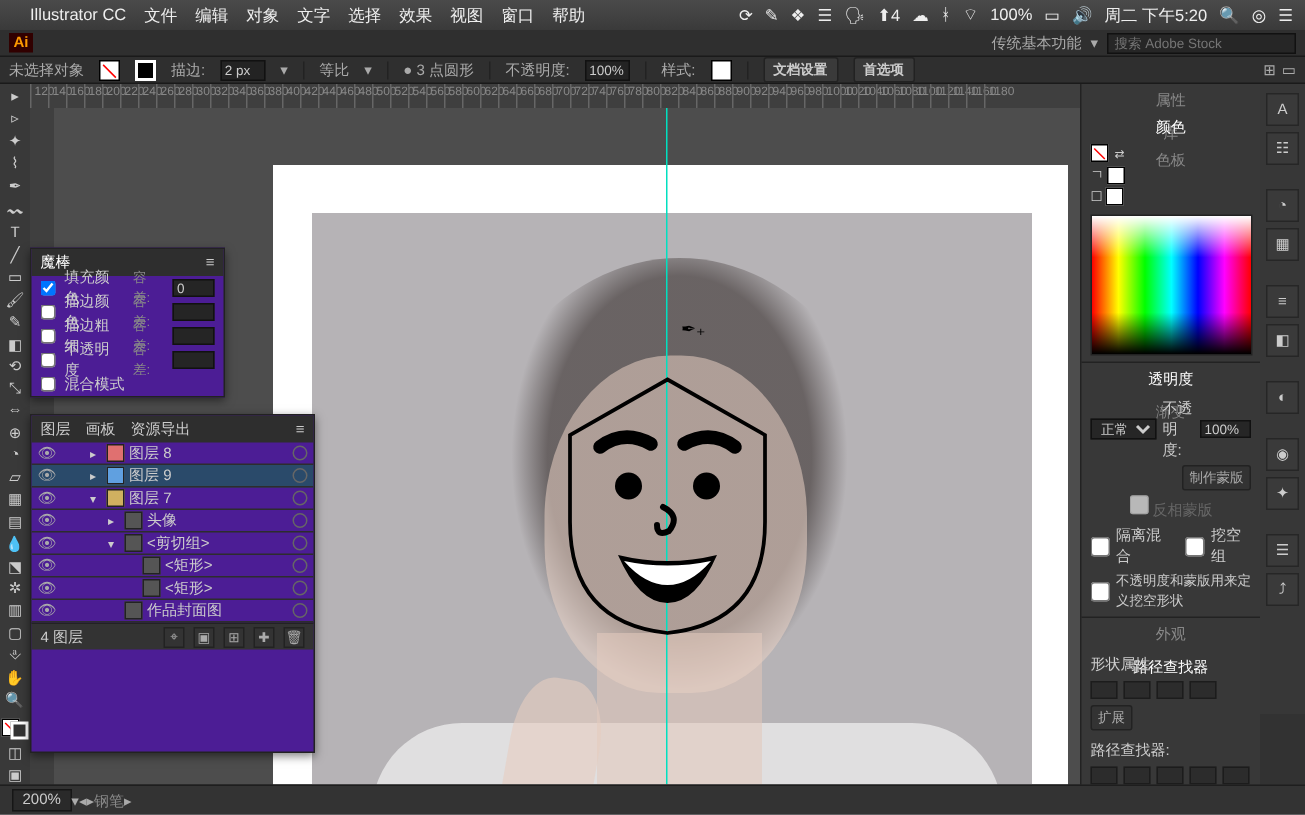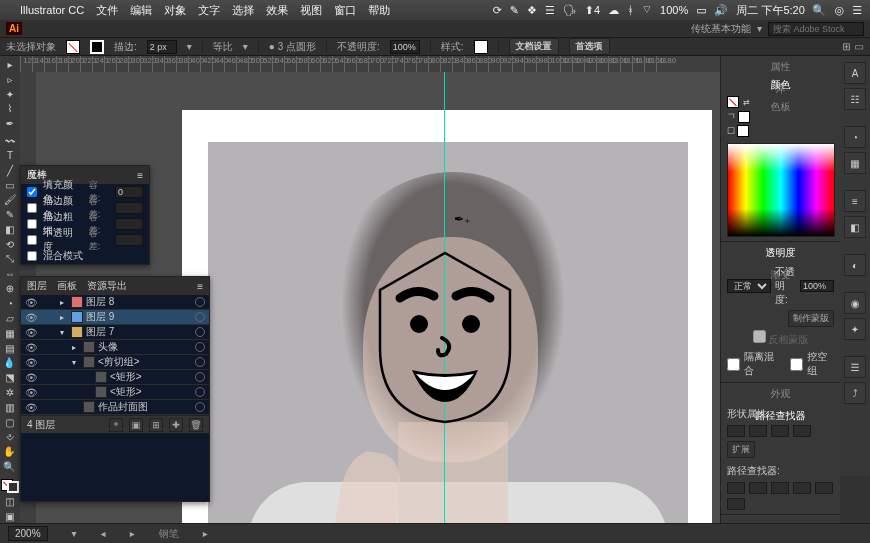--- a/index.html
+++ b/index.html
@@ -7,21 +7,21 @@
 
 .mac-menubar { height: 20px; background: linear-gradient(#4a4a4a,#3a3a3a); display: flex; align-items: center; padding: 0 8px; gap: 12px; color: #eee; font-size: 11px; }
 .mac-menubar .right { margin-left: auto; display: flex; gap: 8px; align-items: center; }
 .mac-menubar span { cursor: default; }
 
 .control-bar { height: 18px; background: #2f2f2f; border-bottom: 1px solid #1a1a1a; display: flex; align-items: center; padding: 0 6px; gap: 10px; color: #aaa; }
 .control-bar input[type=text] { width: 30px; background: #232323; border: 1px solid #111; color: #ccc; font-size: 9px; padding: 1px 2px; }
 .control-bar .sep { width: 1px; height: 12px; background: #222; }
 .control-bar button { background: #3a3a3a; border: 1px solid #222; color: #ccc; font-size: 9px; padding: 1px 6px; border-radius: 2px; font-weight: bold; }
 .right-aux { margin-left: auto; display:flex; gap:6px; align-items:center;justify-content:flex-end; }
-.stock-search { background:#262626; border:1px solid #111; color:#888; font-size:9px; padding:1px 4px; width:96px; }
+.stock-search { background:#262626; border:1px solid #111; color:#888; font-size:9px; padding:1px 4px; width:126px; }
 
 .doc-tab { height: 18px; background: #2b2b2b; display: flex; align-items: center; padding: 0 10px; color: #bbb; }
 .doc-tab .close { margin-left: 6px; color: #888; }
 
 .toolbar-left { position: absolute; left: 0; top: 56px; width: 20px; bottom: 20px; background: #393939; display: flex; flex-direction: column; align-items: center; padding-top: 2px; gap: 2px; }
 .toolbar-left .tool { width: 16px; height: 16px; display:flex; align-items:center; justify-content:center; font-size:10px; color:#ccc; }
 .toolbar-left .swatch-pair { margin-top:4px; position:relative; width:18px; height:18px; }
 .toolbar-left .swatch-pair .fill { position:absolute; left:0; top:0; width:12px; height:12px; background:#fff; border:1px solid #000; }
 .toolbar-left .swatch-pair .stroke { position:absolute; right:0; bottom:0; width:12px; height:12px; background:#323232; border:2px solid #fff; }
 
@@ -36,21 +36,21 @@
 .hair { position:absolute; left:95px; top:30px; width:300px; height:380px; background: radial-gradient(ellipse 160px 220px at 50% 35%, #2b2220 0%, #2b2220 55%, rgba(43,34,32,0) 70%); border-radius: 50% 50% 40% 40%; opacity:0.55; }
 .skin { position:absolute; left:155px; top:95px; width:175px; height:225px; background: #e8cfc2; border-radius: 48% 48% 44% 44%; opacity:0.55; }
 .neck { position:absolute; left:190px; top:280px; width:110px; height:110px; background:#e2c7b9; opacity:0.55; }
 .shirt { position:absolute; left:40px; top:340px; width:420px; height:260px; background:#f2f2f2; border-radius: 60px 60px 0 0; opacity:0.7; }
 .hand { position:absolute; left:130px; top:310px; width:60px; height:110px; background:#e6cdbf; border-radius: 40% 40% 30% 30%; transform:rotate(10deg); opacity:0.6; }
 
 .guide-v { position:absolute; top:0; bottom:0; left:408px; width:1px; background:#00e0c0; }
 
 .face-vec { position:absolute; left:332px; top:178px; width:154px; height:175px; pointer-events:none; }
 
-.panel { position:absolute; background: #0f172a; border: 1px solid #222; box-shadow: 0 2px 6px rgba(0,0,0,0.5); font-size:10px; color:#ccc; }
+.panel { position:absolute; background: #4c1d95; border: 1px solid #222; box-shadow: 0 2px 6px rgba(0,0,0,0.5); font-size:10px; color:#ccc; }
 .panel .tabbar { display:flex; background:#2e2e2e; height:18px; align-items:center; padding:0 6px; gap:10px; }
 .panel .tabbar .tab.active { color:#fff; }
 .panel .tabbar .tab { color:#888; }
 .panel .row { display:flex; align-items:center; padding:2px 6px; gap:6px; height:16px; }
 .panel input[type=checkbox] { width:10px; height:10px; }
 .panel .mini-input { width:28px; background:#252525; border:1px solid #111; color:#ccc; font-size:9px; padding:0 2px; }
 .panel .iconbtn { width:14px; height:14px; background:#333; border:1px solid #222; display:inline-flex; align-items:center; justify-content:center; font-size:9px; color:#aaa; }
 
 .layers-panel { left: 20px; top: 276px; width: 190px; height: 226px; }
 .layers-panel .header-row { display:flex; background:#2e2e2e; height:18px; align-items:center; padding:0 6px; gap:10px; }
@@ -85,21 +85,21 @@
     linear-gradient(to bottom, rgba(255,255,255,1) 0%, rgba(255,255,255,0) 30%, rgba(0,0,0,0) 70%, rgba(0,0,0,1) 100%),
     linear-gradient(to right, red, yellow, lime, cyan, blue, magenta, red);
 }
 .rp-row { display:flex; align-items:center; gap:4px; margin-top:3px; }
 .rp-row select, .rp-row .mini { background:#262626; border:1px solid #111; color:#ccc; font-size:9px; padding:0 2px; }
 .rp-row .mini { width:34px; }
 .rp-btn { background:#333; border:1px solid #222; color:#aaa; font-size:9px; padding:1px 4px; border-radius:2px; }
 .pf-row { display:flex; gap:4px; margin-top:4px; flex-wrap:wrap; }
 .pf-row .sq { width:18px; height:12px; background:#2c2c2c; border:1px solid #1c1c1c; }
 
-.status-bar { position:absolute; left:0; right:0; bottom:0; height:20px; background:#333; border-top:1px solid #1e1e1e; display:flex; align-items:center; padding:0 8px; gap:24px; color:#aaa; }
+.status-bar { position:absolute; left:0; right:0; bottom:0; height:20px; background:#333; border-top:1px solid #1e1e1e; display:flex; align-items:center; padding:0 8px; gap:0; color:#aaa; }
 .status-bar .zoom { background:#2a2a2a; border:1px solid #161616; color:#ccc; padding:1px 6px; font-size:10px; }
 .status-bar .sel { color:#888; }
 
 .no-stroke-diag { position:relative; background:#fff; }
 .no-stroke-diag::after { content:''; position:absolute; left:0; right:0; top:50%; height:1px; background:red; transform: rotate(45deg); }
 </style>
 </head>
 <body>
 
 <div class="mac-menubar">
@@ -480,20 +480,24 @@
       <input class="mini" value="100%" style="">
     </div>
     <div class="rp-row" style="justify-content:flex-end; gap:3px;">
       <span class="rp-btn">制作蒙版</span>
     </div>
     <div class="rp-row" style="justify-content:center;">
       <label style="color:#666;"><input type="checkbox" disabled="" style=""> <span>反相蒙版</span></label>
     </div>
     <div class="rp-row"><input type="checkbox" style=""> <span>隔离混合</span>
       &nbsp;<input type="checkbox" style=""> <span>挖空组</span></div>
+    <div class="rp-row">
+        <input type="checkbox" style=""> 
+        <span style="font-size:9px;">不透明度和蒙版用来定义挖空形状</span>
+      </div>
   </div>
 
   <div class="section">
     <div class="tabs">
       <span class="t">外观</span>
       <span class="t active">路径查找器</span>
     </div>
     <div style="margin-top:4px;">形状属性:</div>
     <div class="pf-row">
       <div class="sq"></div>

